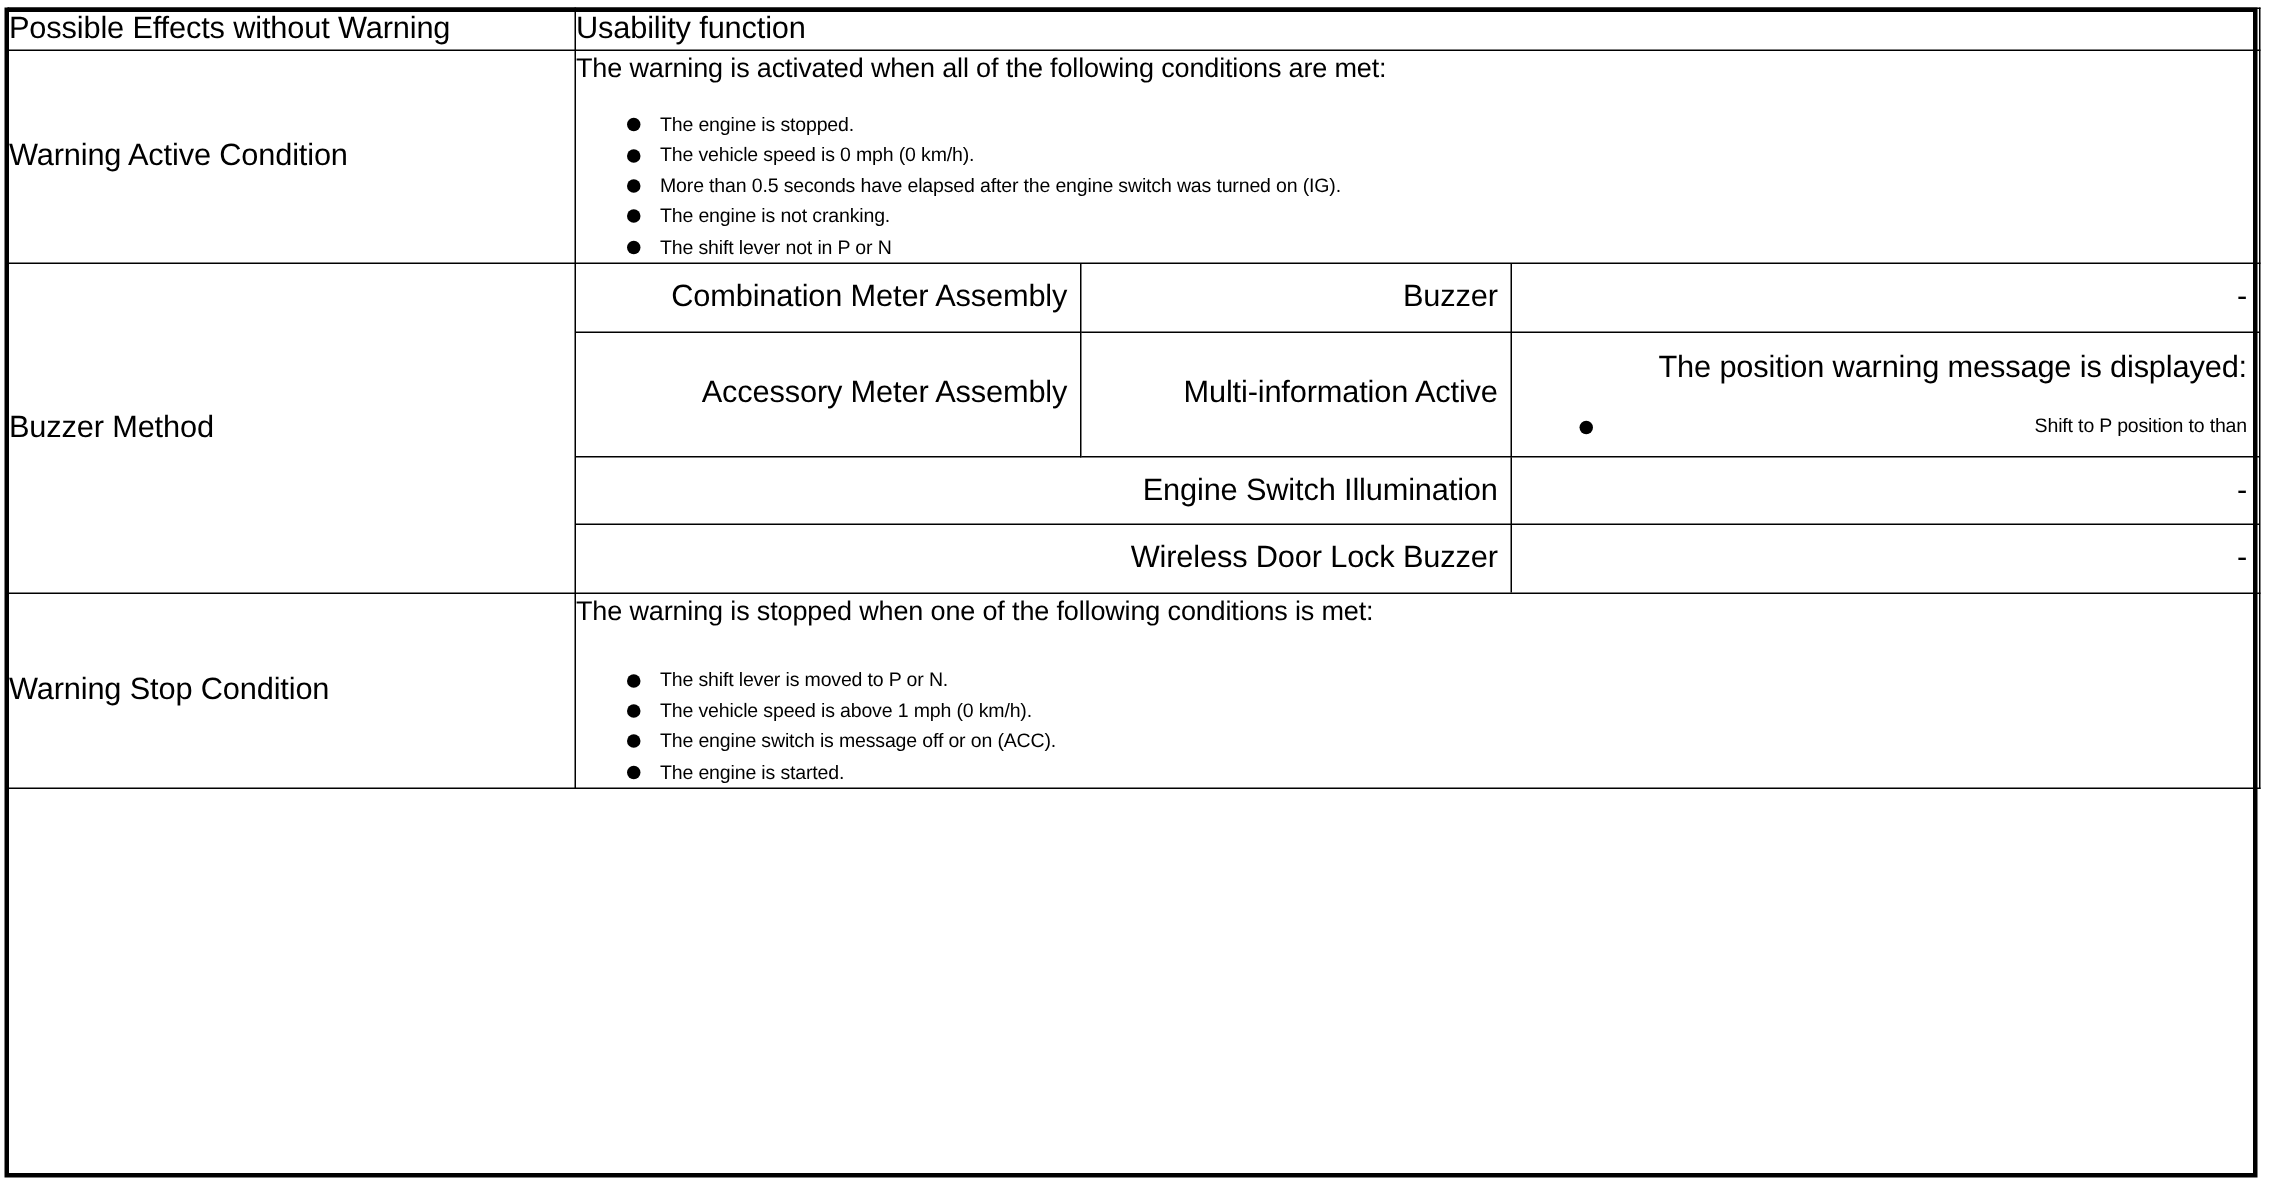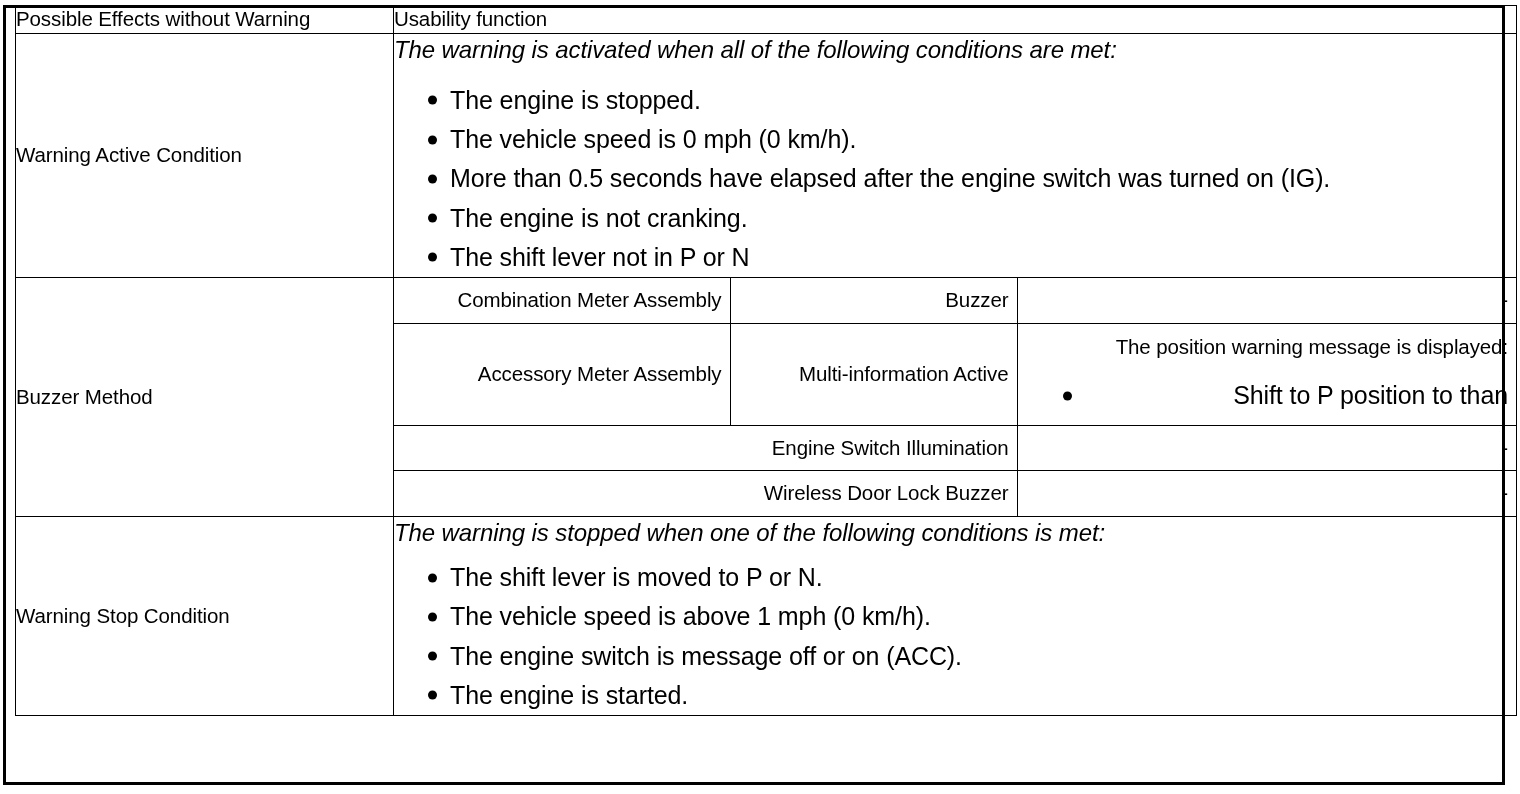--- a/index.html
+++ b/index.html
@@ -18,21 +18,21 @@
   .sheet {
     position: relative;
     width: 1520px;
     height: 794px;
     background: #ffffff;
   }
 
   
   table.spec {
     position: absolute;
-    left: 15px;
+    left: 5px;
     top: 5px;
     width: 1502px;
     border-collapse: collapse;
     table-layout: fixed;
     background: #fff;
   }
   table.spec > tbody > tr > td {
     border: 1.6px solid #000;
     vertical-align: middle;
     padding: 0;
@@ -59,36 +59,35 @@
     letter-spacing: -0.1px;
   }
   .label-cell {
     font-size: 20.5px;
     line-height: 1.30;
     letter-spacing: -0.1px;
     padding: 9px 8px 9px 9px;
   }
 
   .intro {
-    font-size: 24px;
-    line-height: 1.30;
-    letter-spacing: -0.1px;
-    font-style: italic;
+    font-size: 18px;
+    line-height: 1.30;
+    letter-spacing: -0.1px;
   }
 
   
   ul.blist {
     list-style: none;
     margin: 16px 0 0 0;
     padding: 0 0 0 34px;
   }
-  ul.blist.tight { margin-top: 10px; }
+  ul.blist.tight { margin-top: 24px; }
   ul.blist li {
     position: relative;
-    font-size: 25px;
+    font-size: 13px;
     line-height: 1.57;
     letter-spacing: -0.1px;
     padding-left: 22px;
   }
   ul.blist li .bullet {
     position: absolute;
     left: 0;
     top: 50%;
     transform: translateY(-50%);
     width: 9px;

